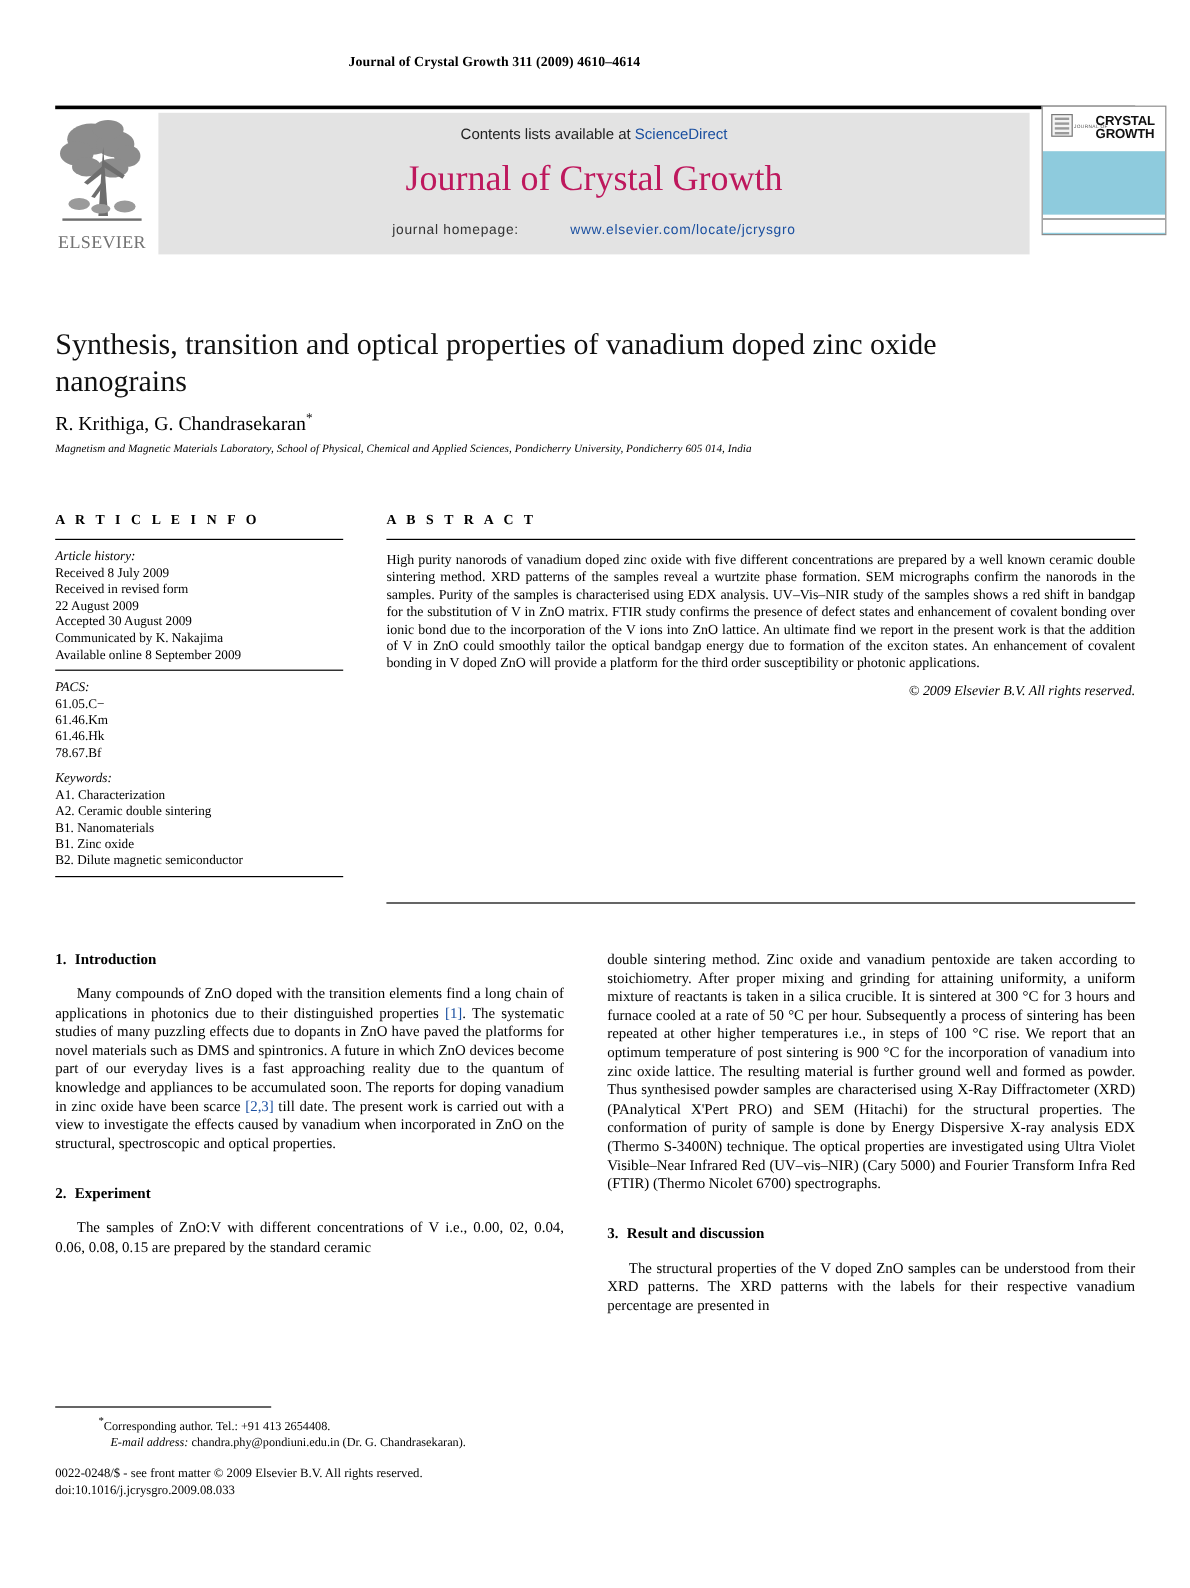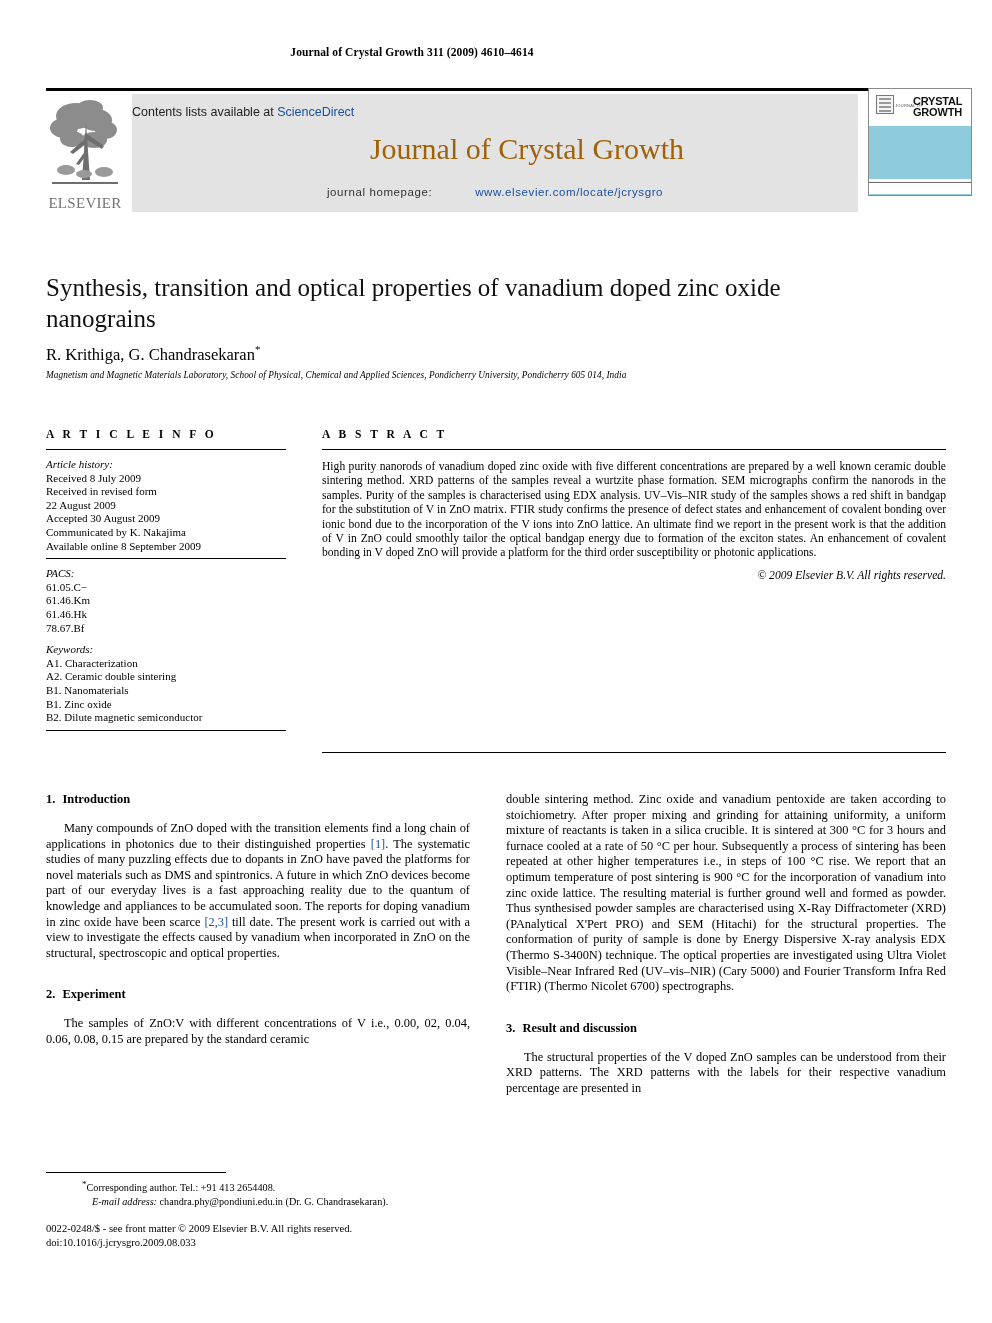--- a/index.html
+++ b/index.html
@@ -68,35 +68,34 @@
     position: absolute;
     left: 86px; top: 6px;
     width: 726px;
     height: 118px;
     background: #e3e3e3;
   }
   .sd-contents {
     position: absolute;
     left: 0; top: 11px;
     width: 726px;
-    text-align: left;
+    text-align: center;
     font-family: "Liberation Sans", sans-serif;
     font-size: 12.5px;
     color: #222;
   }
   .sd-link { color: #1a4fa0; }
   .sd-journal {
     position: absolute;
     left: 0; top: 38px;
     width: 726px;
     text-align: center;
     font-family: "Liberation Serif", serif;
     font-size: 30px;
-    color: #a16207;
-    margin-left: 32px;
+    color: #be185d;
   }
   .sd-homepage {
     position: absolute;
     left: 0; top: 92px;
     width: 726px;
     text-align: center;
     font-family: "Liberation Sans", sans-serif;
     font-size: 11.5px;
     color: #333;
     letter-spacing: 0.6px;

